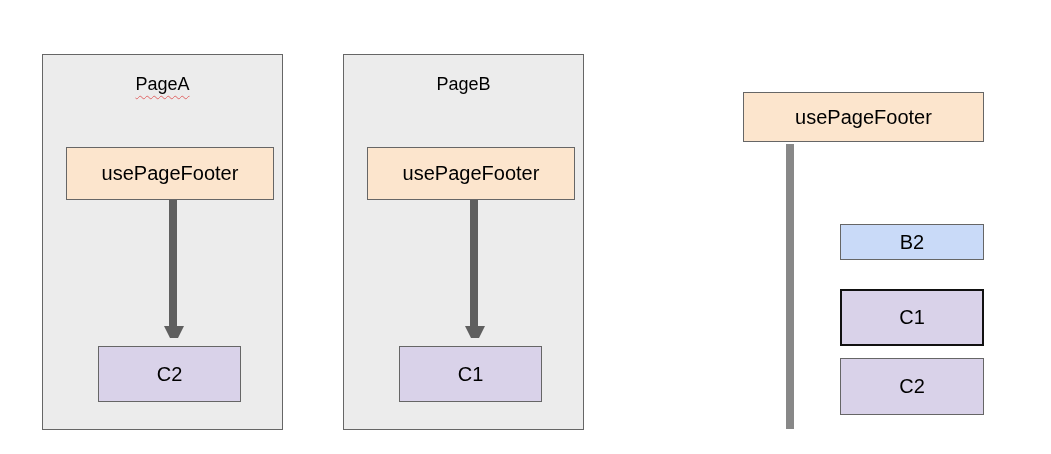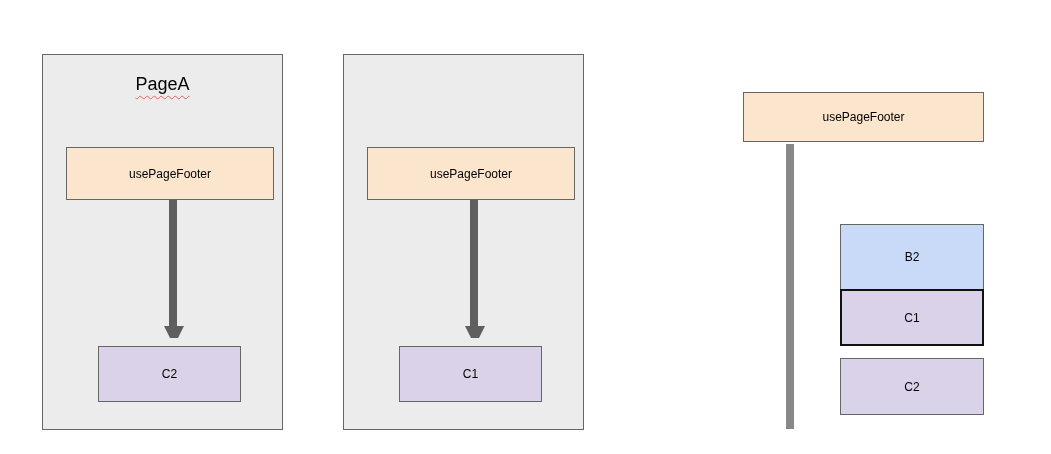--- a/index.html
+++ b/index.html
@@ -39,21 +39,21 @@
     text-decoration: underline wavy var(--squiggle);
     text-decoration-thickness: 1px;
     text-underline-offset: 5px;
     text-decoration-skip-ink: none;
   }
   .node {
     position: absolute;
     display: flex;
     align-items: center;
     justify-content: center;
-    font-size: 12px;
+    font-size: 20px;
     color: #000000;
     border: 1px solid var(--box_border);
   }
   .hook-box {
     left: 23px;
     top: 92px;
     width: 208px;
     height: 53px;
     background: var(--hook_fill);
   }
@@ -132,38 +132,39 @@
     <div class="arrow">
       <div class="arrow-line"></div>
       <div class="arrow-head"></div>
     </div>
     <div class="node component-box">
       <span class="label">C2</span>
     </div>
   </section>
 
   <section class="panel" style="left:335px">
+    <div class="panel-title" data-misspelled="false">PageB</div>
     <div class="node hook-box">
       <span class="label">usePageFooter</span>
     </div>
     <div class="arrow">
       <div class="arrow-line"></div>
       <div class="arrow-head"></div>
     </div>
     <div class="node component-box">
       <span class="label">C1</span>
     </div>
   </section>
 
   <div class="node tree-root">
     <span class="label">usePageFooter</span>
   </div>
   <div class="tree-vline"></div>
 
-  <div class="node tree-child" style="top:216px;height:66px" data-kind="blue" data-highlight="false">
+  <div class="node tree-child" style="top:216px;height:36px" data-kind="blue" data-highlight="false">
     <span class="label">B2</span>
   </div>
   <div class="node tree-child" style="top:281px;height:57px" data-kind="purple" data-highlight="true">
     <span class="label">C1</span>
   </div>
   <div class="node tree-child" style="top:350px;height:57px" data-kind="purple" data-highlight="false">
     <span class="label">C2</span>
   </div>
 
 </div>

